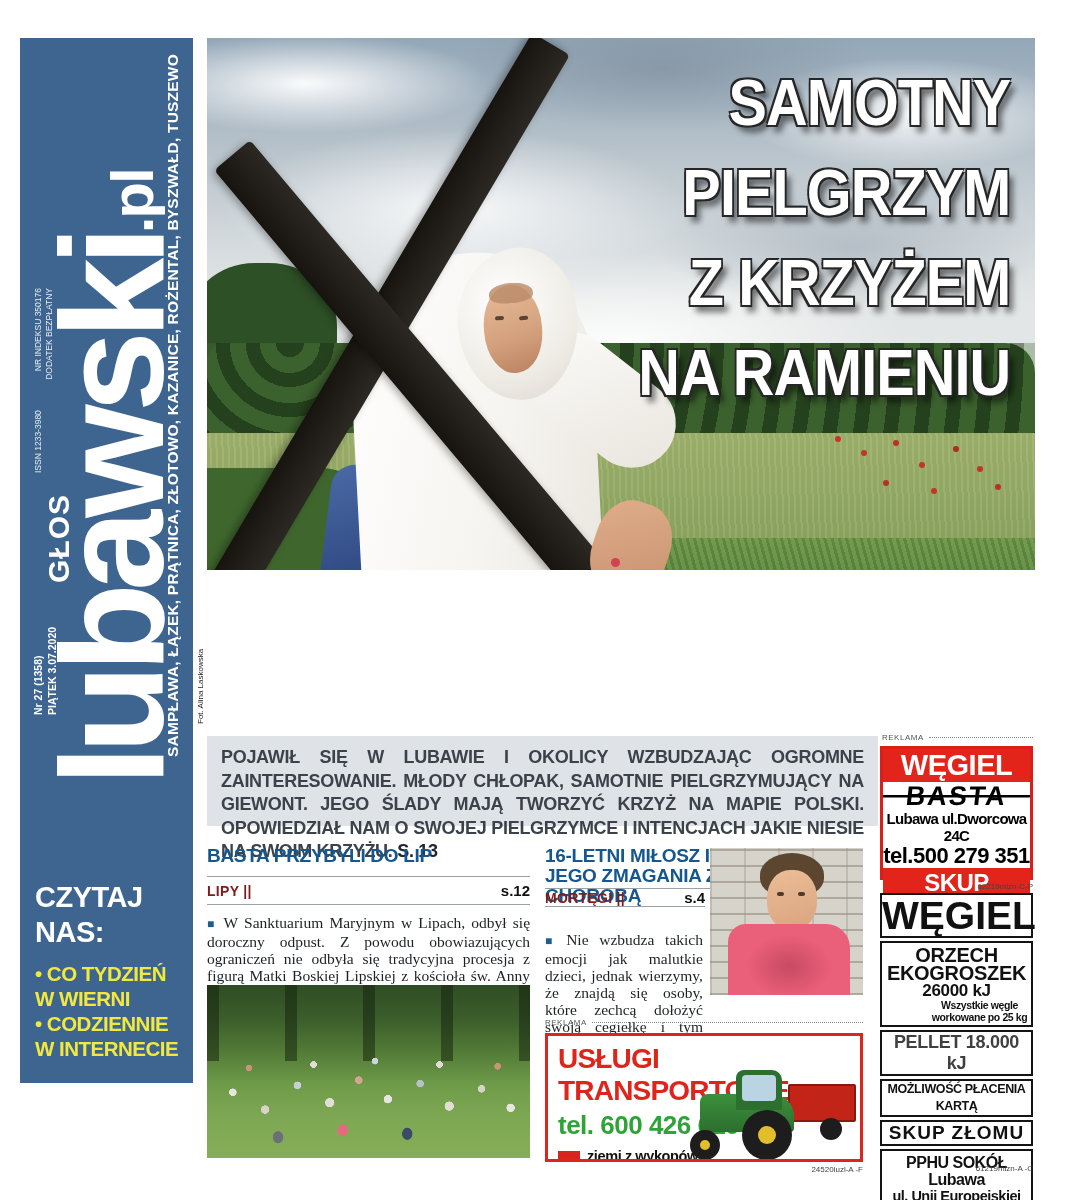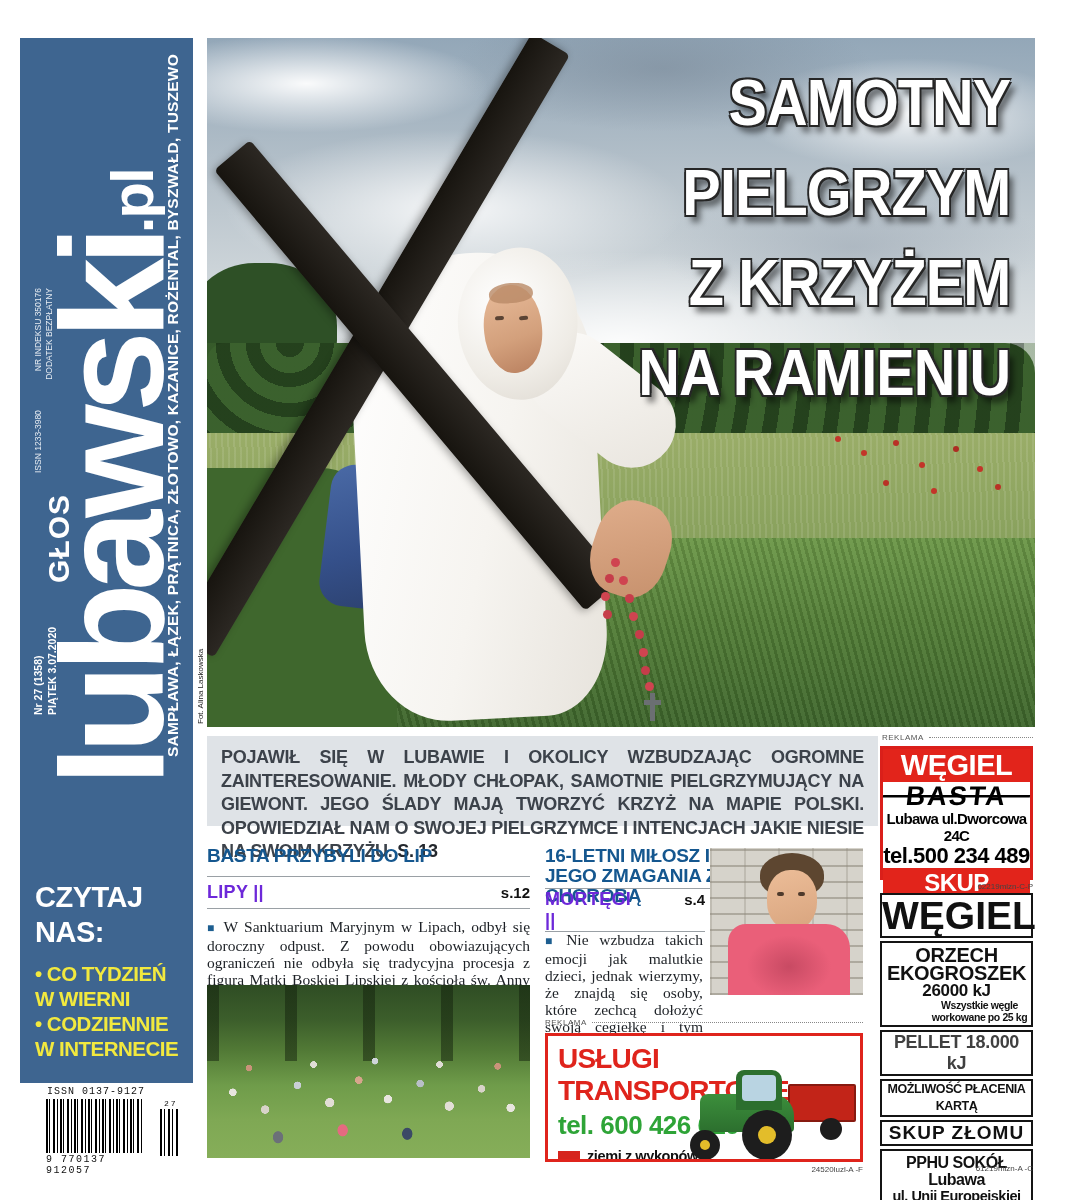--- a/index.html
+++ b/index.html
@@ -33,21 +33,21 @@
   .bc-row{display:flex;align-items:flex-start;margin-top:2px;}
   .bc-main{width:98px;height:54px;
      background:repeating-linear-gradient(90deg,#000 0 2px,#fff 2px 3px,#000 3px 4px,#fff 4px 7px,#000 7px 9px,#fff 9px 11px,#000 11px 12px,#fff 12px 14px);}
   .bc-digits{font-family:"Liberation Mono",monospace;font-size:10px;letter-spacing:1.5px;color:#111;margin-top:1px;}
   .bc-addon{margin-left:9px;width:22px;text-align:center;}
   .bc-addon-label{font-family:"Liberation Mono",monospace;font-size:8px;letter-spacing:2px;color:#111;}
   .bc-addon-bars{margin-top:1px;width:20px;height:47px;
      background:repeating-linear-gradient(90deg,#000 0 2px,#fff 2px 4px,#000 4px 5px,#fff 5px 8px);}
 
   
-  .photo{position:absolute;left:207px;top:38px;width:828px;height:689px;overflow:hidden;
+  .photo{position:absolute;left:207px;top:38px;width:828px;height:532px;overflow:hidden;
          background:linear-gradient(180deg,#93a7b8 0%,#b9c4cc 22%,#d6dcdf 40%,#e3e6e6 50%);}
   .clouds{position:absolute;left:0;top:0;width:100%;height:380px;
     background:
       radial-gradient(260px 70px at 12% 12%,rgba(255,255,255,.95),rgba(255,255,255,0) 70%),
       radial-gradient(300px 90px at 55% 8%,rgba(120,135,150,.55),rgba(120,135,150,0) 70%),
       radial-gradient(240px 80px at 85% 20%,rgba(255,255,255,.9),rgba(255,255,255,0) 70%),
       radial-gradient(320px 110px at 30% 45%,rgba(255,255,255,.85),rgba(255,255,255,0) 72%),
       radial-gradient(280px 90px at 78% 55%,rgba(150,162,175,.5),rgba(150,162,175,0) 70%),
       radial-gradient(380px 120px at 50% 80%,rgba(255,255,255,.9),rgba(255,255,255,0) 75%);}
   .treeband{position:absolute;left:0;top:305px;width:100%;height:100px;background:#355a2b;
@@ -108,21 +108,21 @@
   
   .lead{position:absolute;left:207px;top:736px;width:671px;height:90px;box-sizing:border-box;
         background:#dfe3e7;padding:10px 14px;color:#3c424a;font-weight:bold;
         font-size:18px;line-height:23.5px;letter-spacing:-.3px;text-align:justify;}
   .lead .pref{color:#23272d;}
 
   
   .art-title{color:#15578f;font-weight:bold;font-size:19px;line-height:20px;letter-spacing:-.3px;}
   .rule{height:0;border-top:1px solid #9aa0a5;}
   .kickrow{display:flex;justify-content:space-between;align-items:baseline;}
-  .kicker{color:#6d28d9;font-weight:bold;font-size:18px;letter-spacing:.3px;}
+  .kicker{color:#7f1d1d;font-weight:bold;font-size:14px;letter-spacing:.3px;}
   .pageref{color:#111;font-weight:bold;font-size:15px;}
   .body{font-family:"Liberation Serif",serif;color:#1d2126;font-size:15.5px;line-height:17px;text-align:justify;}
   .marker{color:#1d5e90;font-family:"Liberation Sans",sans-serif;font-size:12px;margin-right:7px;}
 
   .col1{position:absolute;left:207px;top:846px;width:323px;}
   .col1 .rule1{margin-top:10px;} .col1 .kickrow{margin-top:5px;} .col1 .rule2{margin-top:5px;}
   .col1 .body{margin-top:9px;}
   .crowd{position:absolute;left:207px;top:985px;width:323px;height:173px;overflow:hidden;
     background:linear-gradient(180deg,#2f4d24 0%,#3c5e2b 20%,#527a36 38%,#6f9c4a 58%,#7fa854 78%,#86ae59 100%);}
   .crowd::before{content:"";position:absolute;inset:0;
@@ -247,33 +247,20 @@
       </div>
       <div class="readus-items">
         <div>• CO TYDZIEŃ</div>
         <div>W WIERNI</div>
         <div>• CODZIENNIE</div>
         <div>W INTERNECIE</div>
       </div>
     </div>
   </aside>
 
-  <div class="barcode">
-    <div class="bc-issn">ISSN 0137-9127</div>
-    <div class="bc-row">
-      <div>
-        <div class="bc-main"></div>
-        <div class="bc-digits">9 770137 912057</div>
-      </div>
-      <div class="bc-addon">
-        <div class="bc-addon-label">27</div>
-        <div class="bc-addon-bars"></div>
-      </div>
-    </div>
-  </div>
 
   <div class="photo">
     <div class="clouds"></div>
     <div class="trees-left"></div>
     <div class="treeband"></div>
     <div class="wheat"></div>
     <div class="poppies"></div>
     <div class="grass"></div>
     <div class="grass-left"></div>
     <div class="backpack"></div>
@@ -333,21 +320,21 @@
   </div>
   <div class="rek" style="left:545px;top:1018px;width:318px;">
     <span>REKLAMA</span>
       <span class="dots"></span>
   </div>
 
   <div class="ad-basta">
     <div class="b-banner b-top">WĘGIEL</div>
     <div class="b-logo">BASTA</div>
     <div class="b-addr">Lubawa ul.Dworcowa 24C</div>
-    <div class="b-tel">tel.500 234 489</div>
+    <div class="b-tel">tel.500 279 351</div>
     <div class="b-banner b-bottom">SKUP ZŁOMU</div>
   </div>
   <div class="adcode" style="left:933px;top:882px;width:100px;text-align:right;">62219mlzn-C-P</div>
 
   <div class="ad-sokol">
     <div class="s-row s-title">WĘGIEL</div>
     <div class="s-row">
       <div class="s-prod">ORZECH EKOGROSZEK</div>
       <div class="s-energy">26000 kJ</div>
       <div class="s-note">Wszystkie węgle workowane po 25 kg</div>

